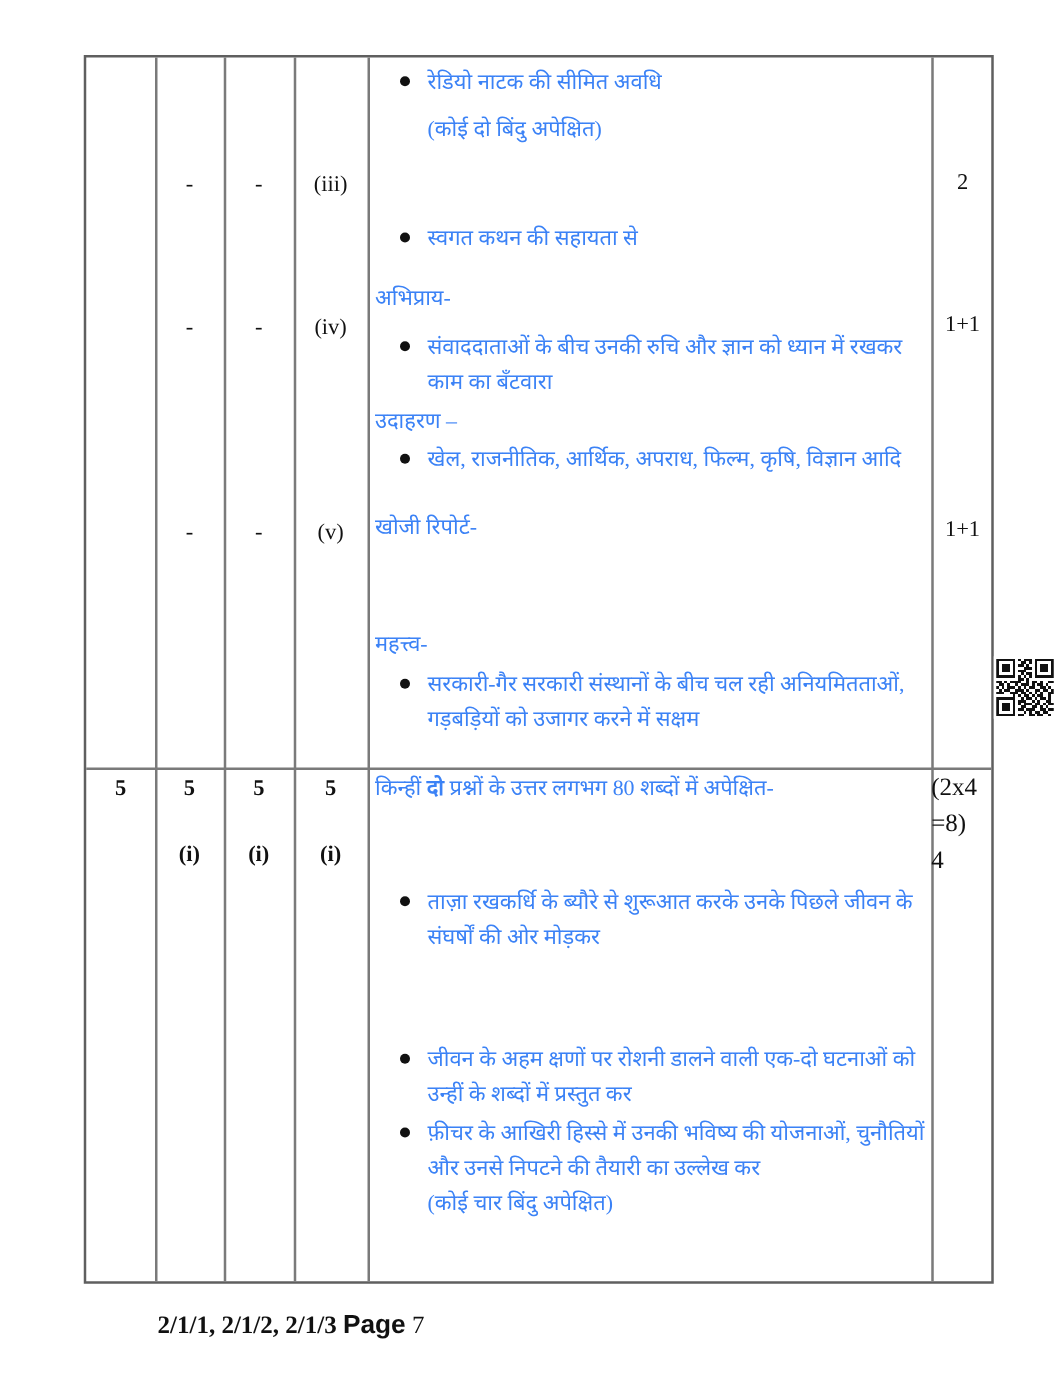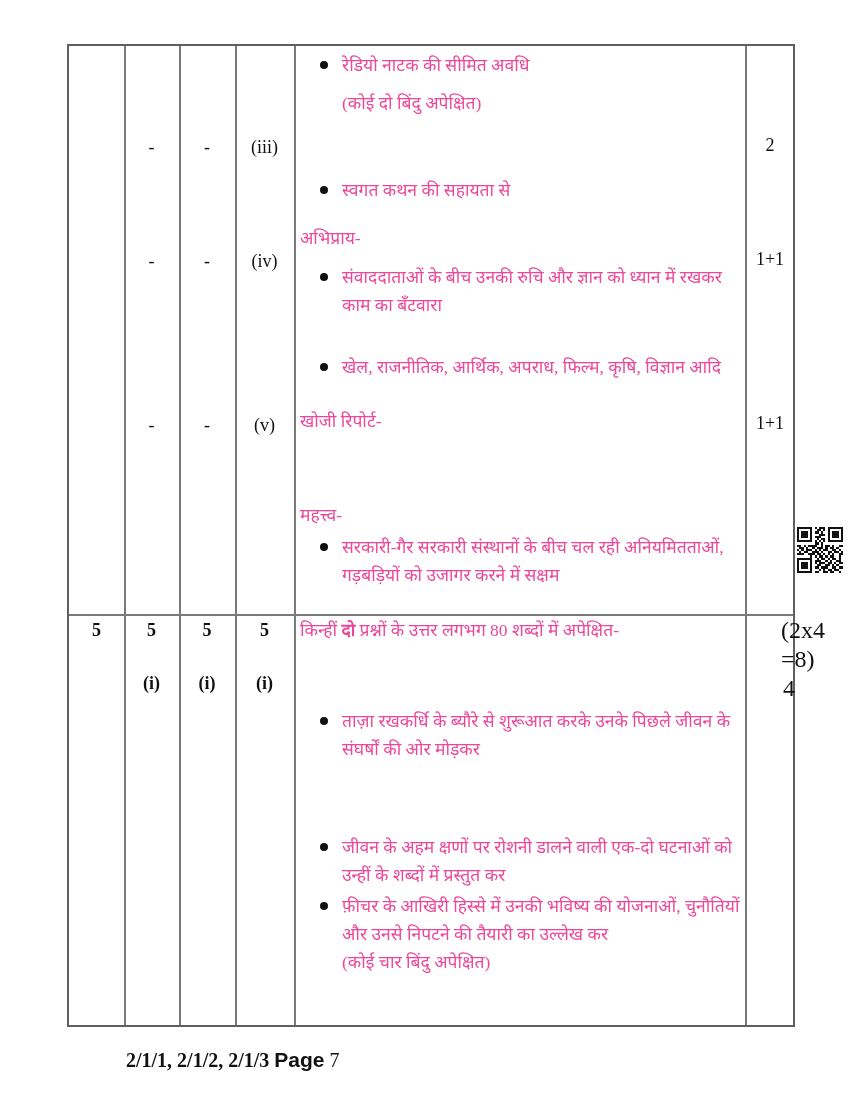--- a/index.html
+++ b/index.html
@@ -30,32 +30,32 @@
   }
   .c1 { left: 0;     width: 55px; }
   .c2 { left: 55px;  width: 55px; }
   .c3 { left: 110px; width: 56px; }
   .c4 { left: 166px; width: 59px; }
   .cmarks { left: 676px; width: 50px; }
   .qnum { font-weight: bold; }
   .subpart { font-weight: bold; }
 
   
-  .block { position: absolute; font-size: 17.5px; line-height: 28px; color: #ec4899; }
+  .block { position: absolute; font-size: 17.5px; line-height: 28px; color: #3b82f6; }
   .label-block  { left: 231px; width: 442px; }
   .bullet-block { left: 251px; width: 424px; display: flex; align-items: flex-start; }
   .dot {
     flex: none; width: 8px; height: 8px; border-radius: 50%;
     background: #111; margin-top: 10px;
   }
   .btext { margin-left: 14px; width: 400px; }
   .note-block { left: 273px; width: 400px; }
   .bold { font-weight: bold; }
 
-  .marks-multi { text-align: right; line-height: 29px; font-size: 24px; padding-left: 36px; }
+  .marks-multi { text-align: left; line-height: 29px; font-size: 20px; }
 
   
   .qr {
     position: absolute; left: 795px; top: 525px;
     width: 50px; height: 50px; background: #ffffff;
     display: flex; align-items: center; justify-content: center;
   }
   .qr svg { display: block; }
 
   
@@ -106,20 +106,21 @@
       <span class="dot"></span>
       <span class="btext">स्वगत कथन की सहायता से</span>
     </div>
 
     <div class="block label-block" style="top:178px">अभिप्राय-</div>
     <div class="block bullet-block" style="top:217px">
       <span class="dot"></span>
       <span class="btext">संवाददाताओं के बीच उनकी रुचि और ज्ञान को ध्यान में रखकर काम का बँटवारा</span>
     </div>
 
+    <div class="block label-block" style="top:276px">उदाहरण –</div>
     <div class="block bullet-block" style="top:307px">
       <span class="dot"></span>
       <span class="btext">खेल, राजनीतिक, आर्थिक, अपराध, फिल्म, कृषि, विज्ञान आदि</span>
     </div>
 
     <div class="block label-block" style="top:361px">खोजी रिपोर्ट-</div>
 
     <div class="block label-block" style="top:455px">महत्त्व-</div>
     <div class="block bullet-block" style="top:487px">
       <span class="dot"></span>

